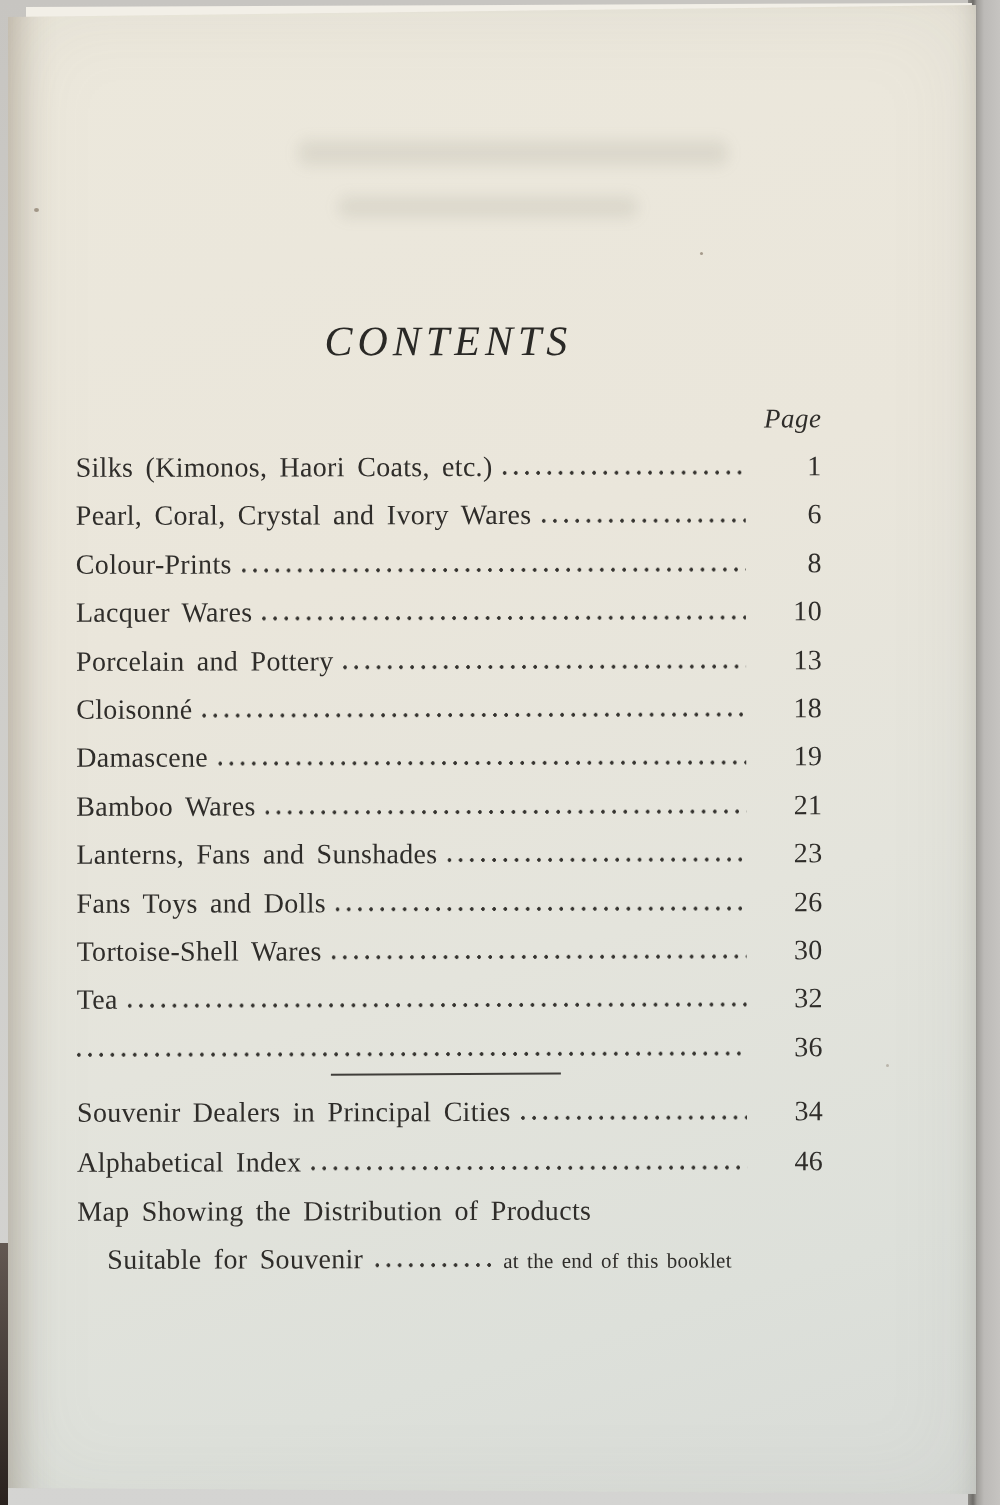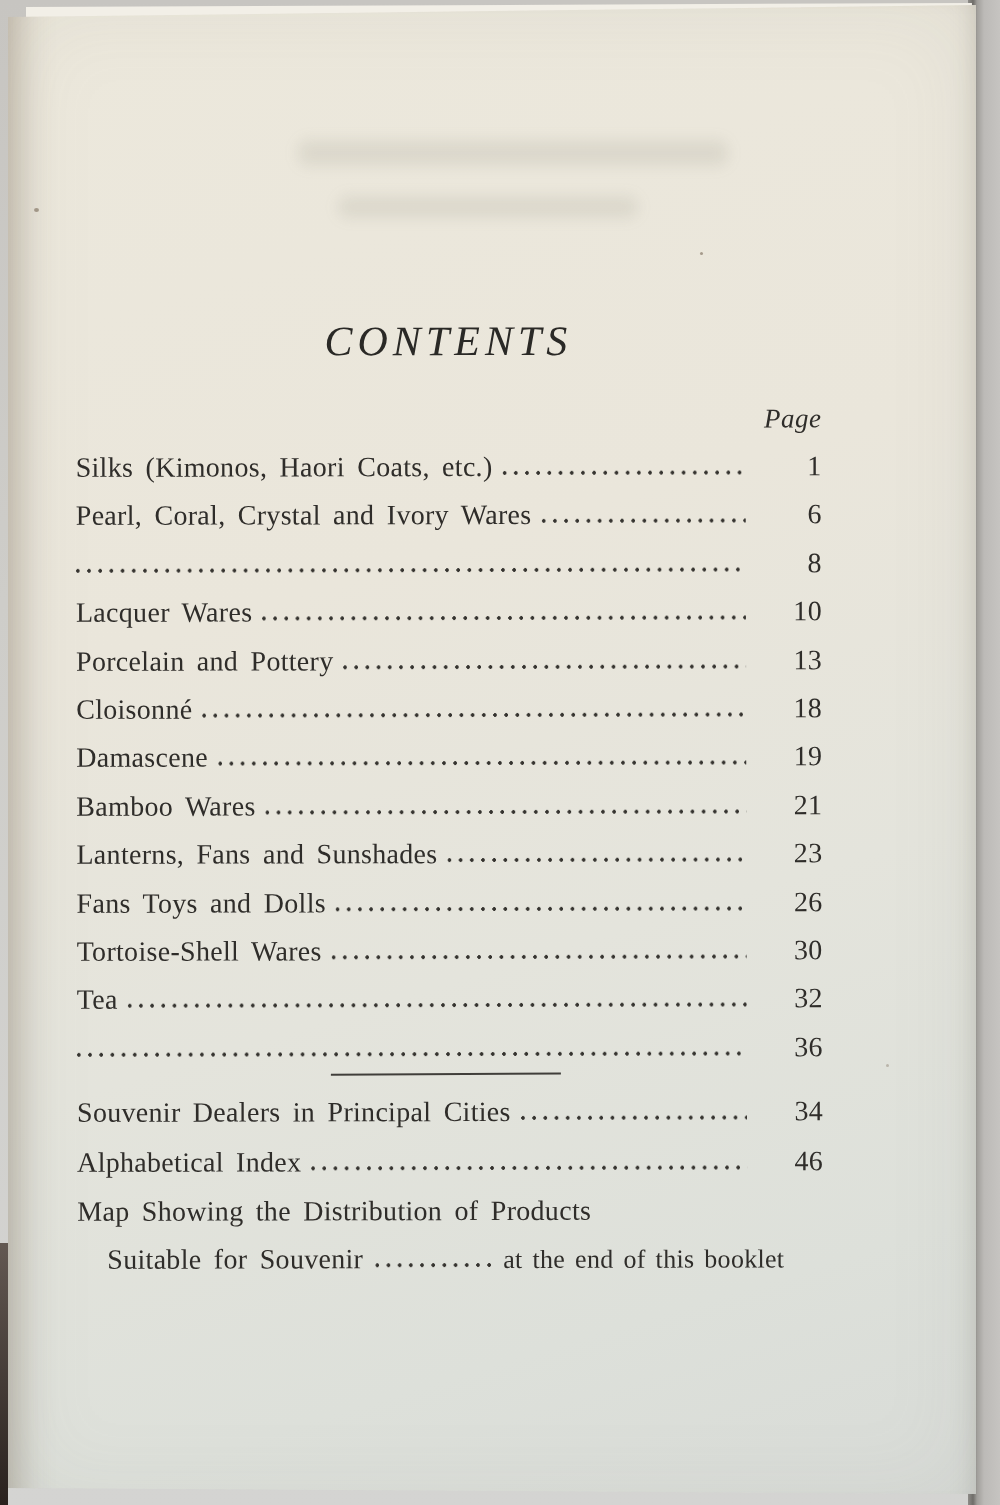--- a/index.html
+++ b/index.html
@@ -140,21 +140,21 @@
     display: flex;
     align-items: baseline;
     padding-left: 30px;
     font-size: 28px;
     letter-spacing: 0.3px;
     word-spacing: 0.18em;
     height: 48px;
     line-height: 48px;
   }
   .map-note {
-    font-size: 26px;
+    font-size: 21px;
     word-spacing: 0.12em;
     white-space: nowrap;
   }
 </style>
 </head>
 <body>
 
 <div class="scene">
   <div class="right-band"></div>
   <div class="under-page"></div>
@@ -176,20 +176,21 @@
           <span class="lbl">Silks (Kimonos, Haori Coats, etc.)</span>
           <span class="dots"></span>
           <span class="num">1</span>
         </li>
         <li>
           <span class="lbl">Pearl, Coral, Crystal and Ivory Wares</span>
           <span class="dots"></span>
           <span class="num">6</span>
         </li>
         <li>
+          <span class="lbl">Colour-Prints</span>
           <span class="dots"></span>
           <span class="num">8</span>
         </li>
         <li>
           <span class="lbl">Lacquer Wares</span>
           <span class="dots"></span>
           <span class="num">10</span>
         </li>
         <li>
           <span class="lbl">Porcelain and Pottery</span>

